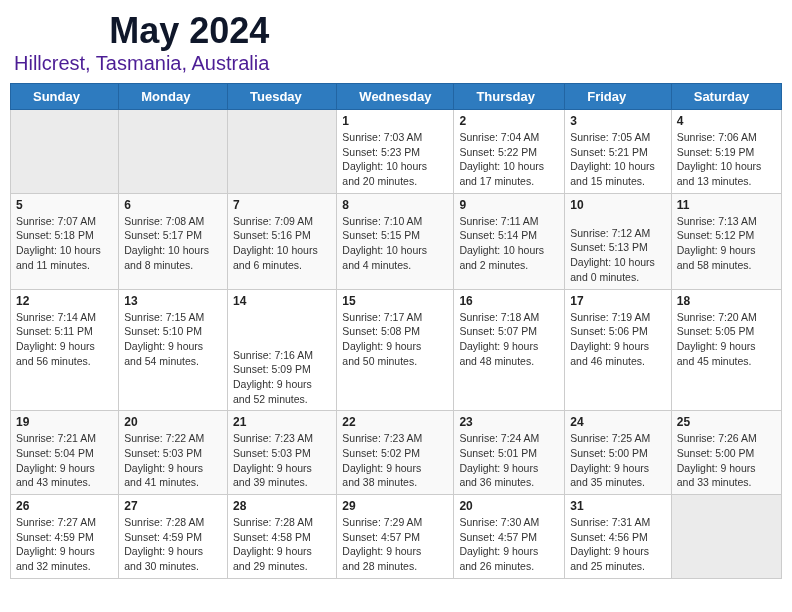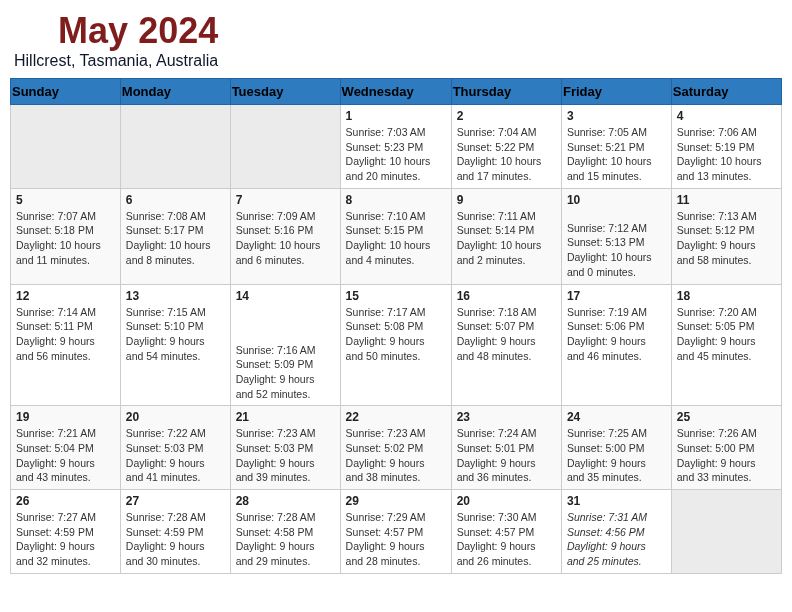--- a/index.html
+++ b/index.html
@@ -34,37 +34,37 @@
     .logo-bird {
       width: 30px;
       height: 30px;
     }
     .title-area {
       text-align: right;
     }
     .main-title {
       font-size: 36px;
       font-weight: bold;
-      color: #7f1d1d;
+      color: #0f172a;
     }
     .subtitle {
-      font-size: 16px;
-      color: #0f172a;
+      font-size: 20px;
+      color: #4c1d95;
     }
     .calendar {
       width: 100%;
       border-collapse: collapse;
       border: 1px solid #ccc;
     }
     .calendar th {
       background-color: #2e7bbf;
-      color: #000000;
+      color: #ffffff;
       font-size: 13px;
       font-weight: bold;
-      padding: 5px 1px;
+      padding: 5px 22px;
       text-align: left;
       border: 1px solid #2265a3;
     }
     .calendar td {
       vertical-align: top;
       border: 1px solid #ccc;
       padding: 4px 5px;
       font-size: 10.5px;
       color: #222;
       background: #fff;
@@ -333,21 +333,21 @@
         </td>
         <td>
           <span class="day-num">20</span>
           <div class="day-info" style="white-space: pre-line;">Sunrise: 7:30 AM
 Sunset: 4:57 PM
 Daylight: 9 hours
 and 26 minutes.</div>
         </td>
         <td>
           <span class="day-num">31</span>
-          <div class="day-info" style="white-space: pre-line; font-style: italic;">Sunrise: 7:31 AM
+          <div class="day-info" style="white-space: pre-line;">Sunrise: 7:31 AM
 Sunset: 4:56 PM
 Daylight: 9 hours
 and 25 minutes.</div>
         </td>
         <td class="empty"></td>
       </tr>
     </tbody>
 </table>
 
 </body></html>

